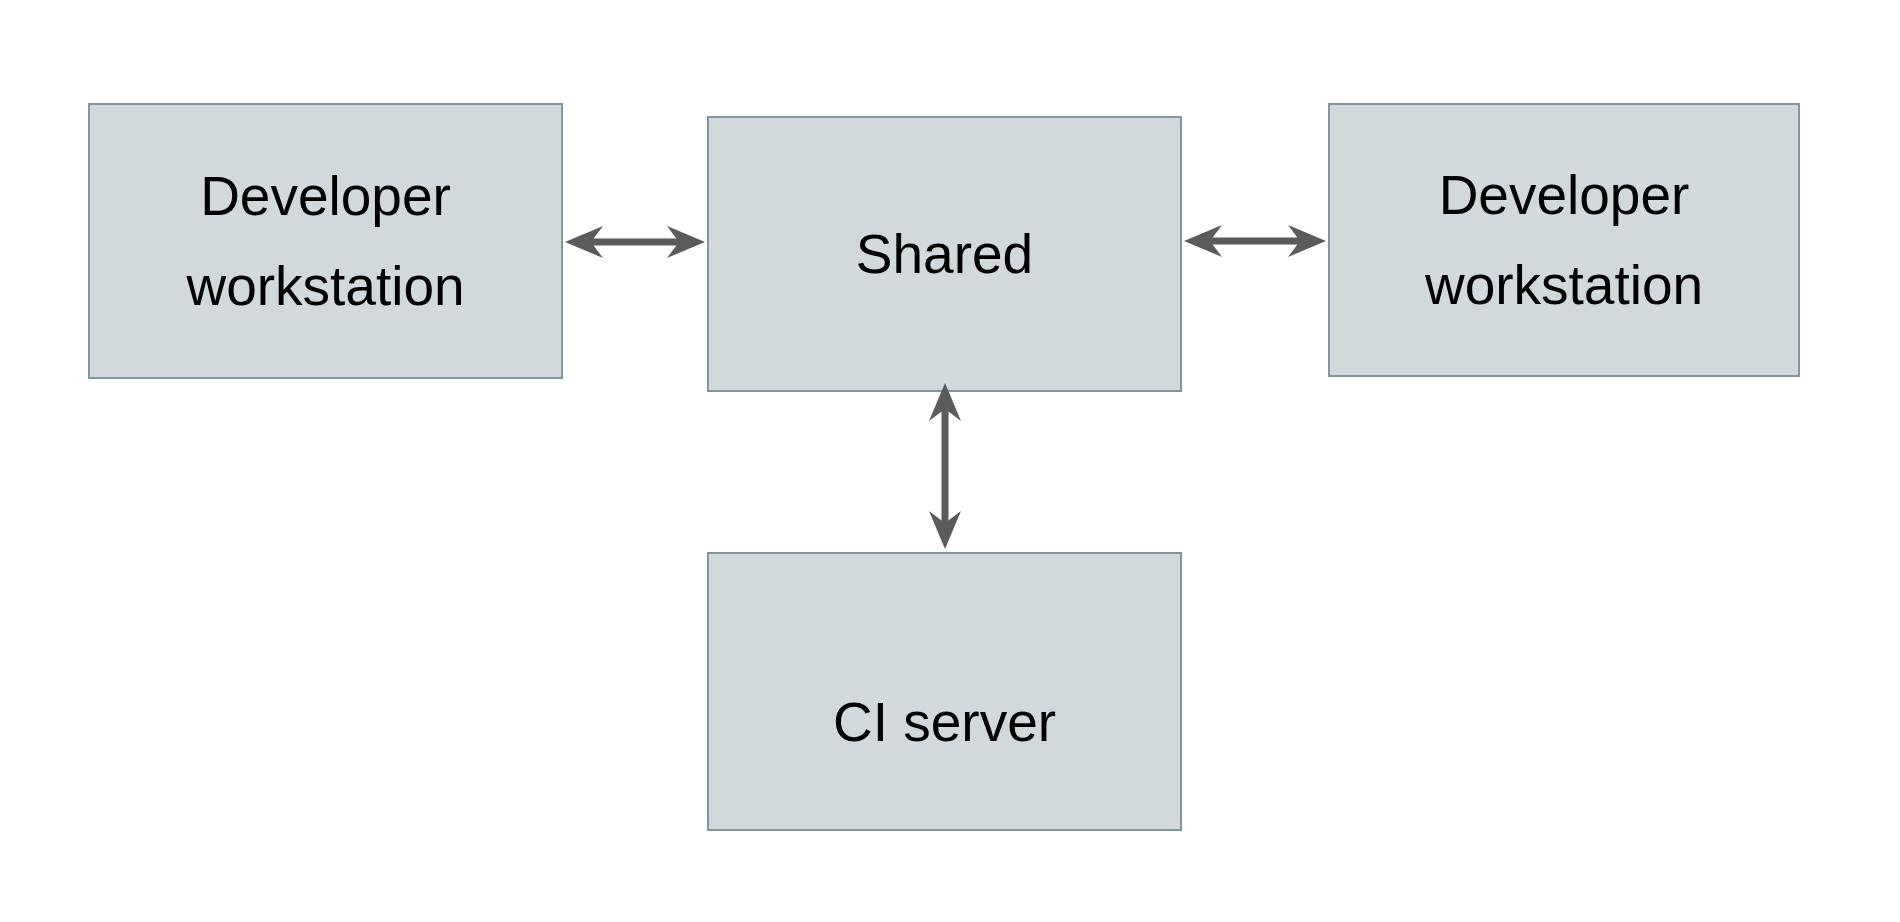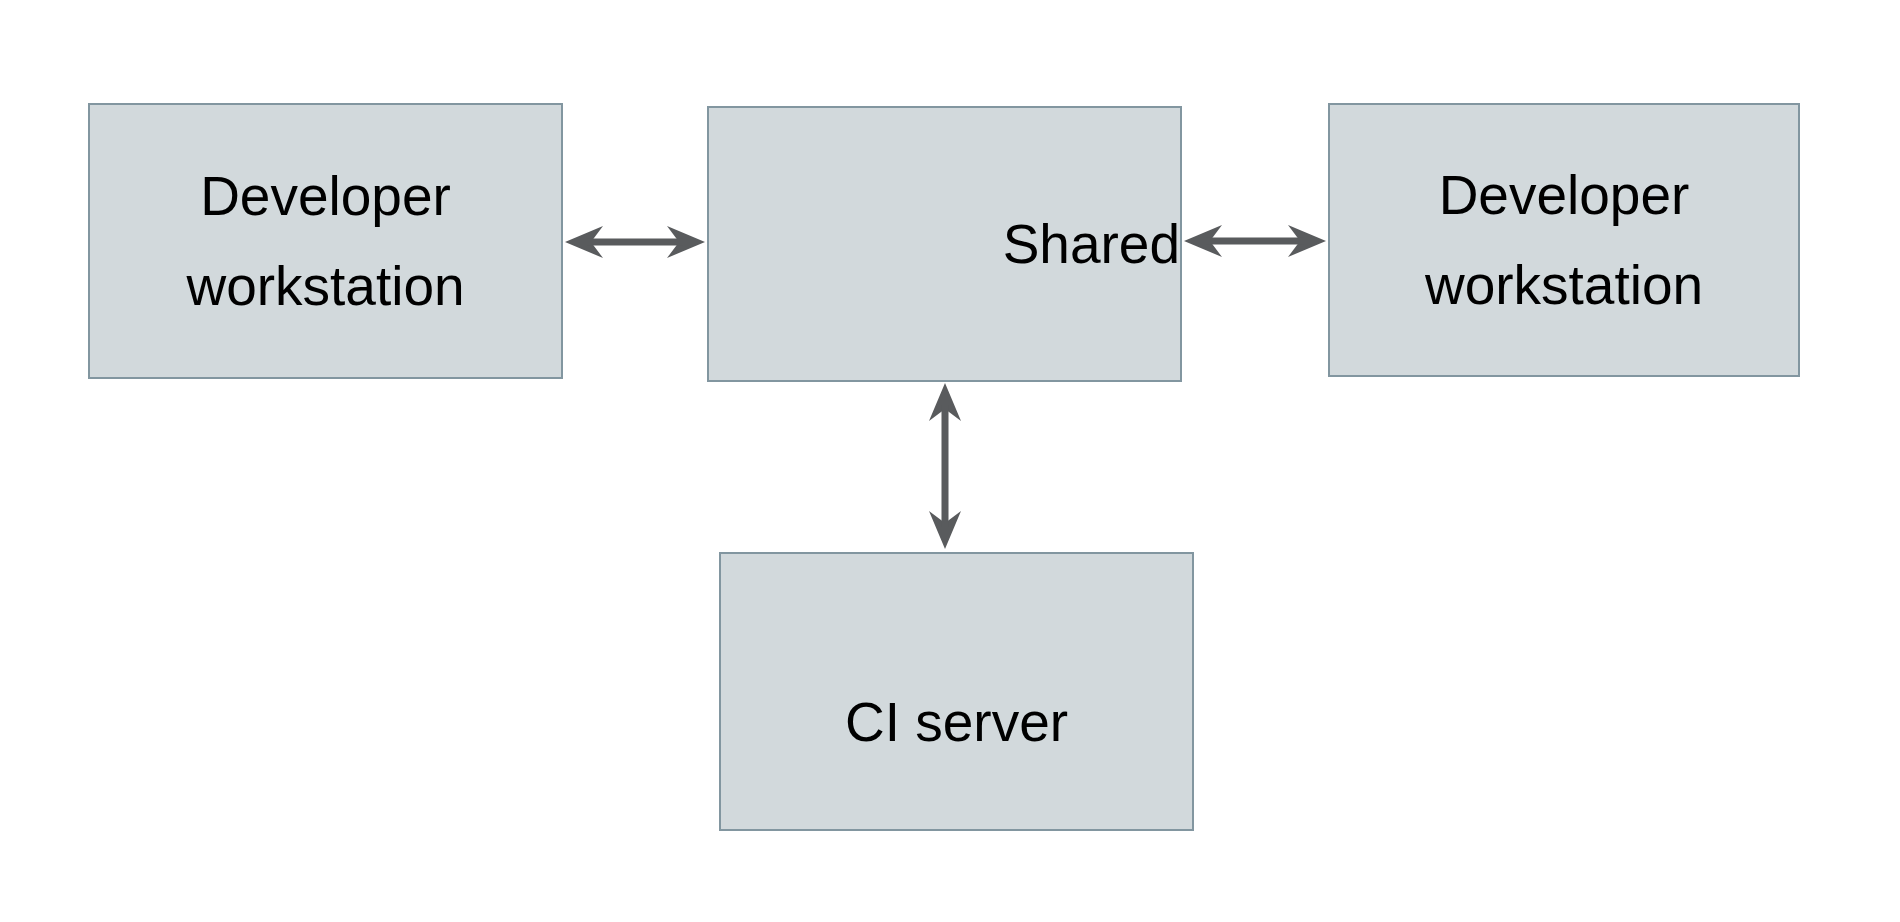--- a/index.html
+++ b/index.html
@@ -26,23 +26,23 @@
   }
   .node-label {
     color: var(--text, #000000);
     font-size: 55px;
     line-height: 90px;
     text-align: center;
     letter-spacing: 0px;
     white-space: nowrap;
   }
   #node-dev-left   { left: 88px;   top: 103px; width: 475px; height: 276px; }
-  #node-shared     { left: 707px;  top: 106px; width: 475px; height: 276px; justify-content: flex-end; }
+  #node-shared     { left: 707px;  top: 116px; width: 475px; height: 276px; }
   #node-dev-right  { left: 1328px; top: 103px; width: 472px; height: 274px; }
-  #node-ci         { left: 707px;  top: 552px; width: 475px; height: 279px; margin-left: 12px; }
+  #node-ci         { left: 707px;  top: 552px; width: 475px; height: 279px; }
   #node-ci .node-label { transform: translateY(30px); }
 
   .edge { position: absolute; }
   #edge-left     { left: 563px;  top: 220px; }
   #edge-right    { left: 1182px; top: 219px; }
   #edge-vertical { left: 923px;  top: 381px; }
   .edge polygon, .edge rect { fill: var(--arrow, #595b5d); }
 </style>
 </head>
 <body>

